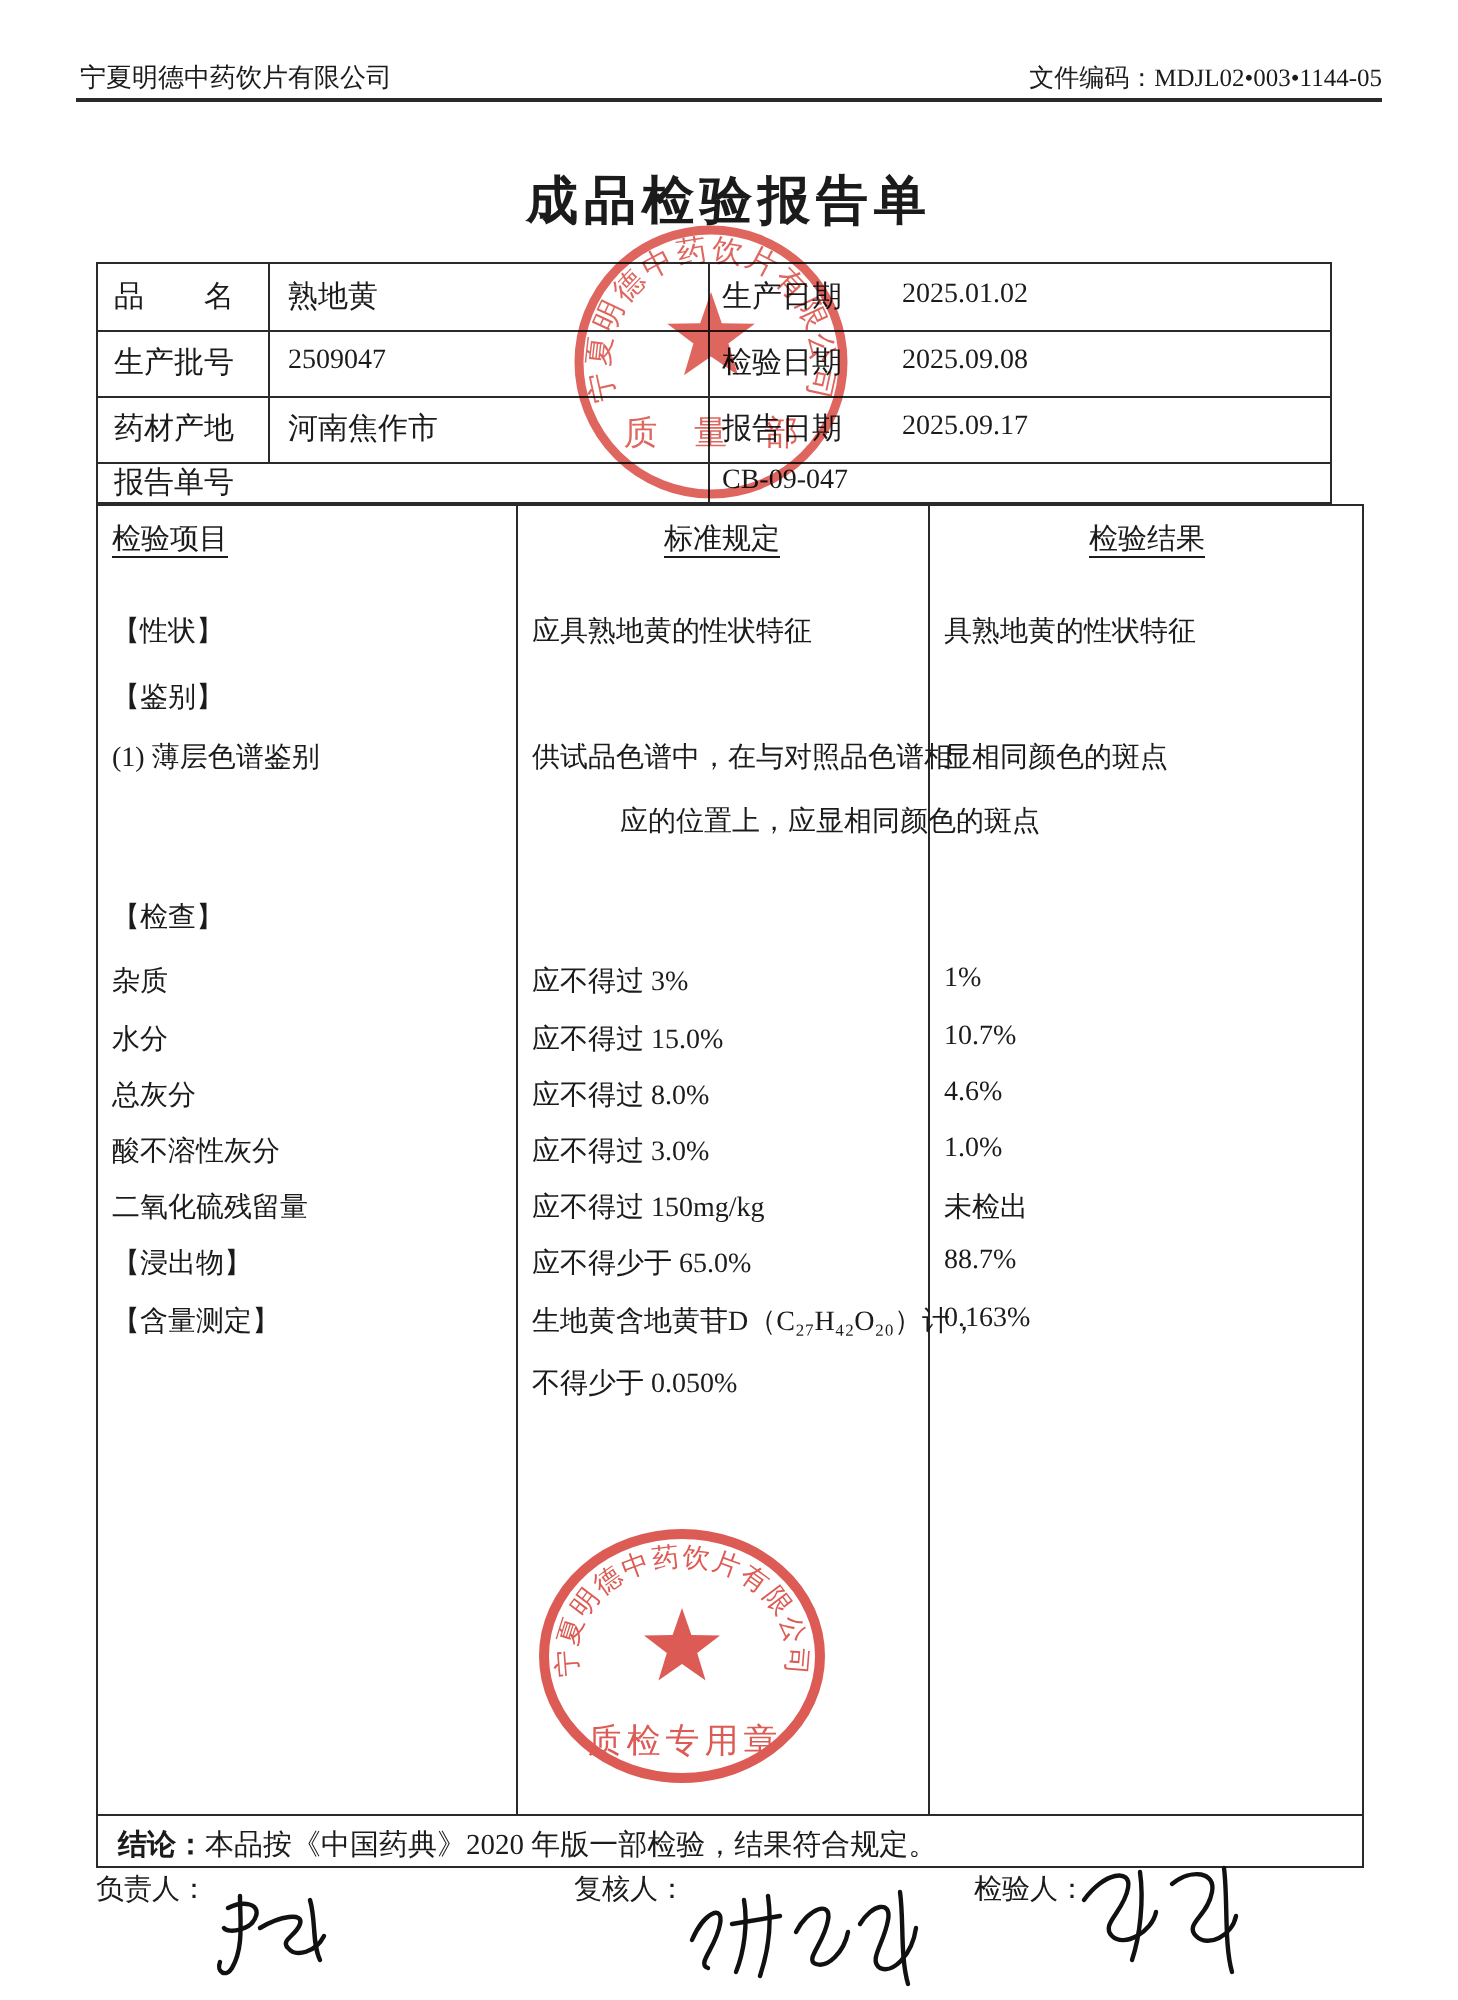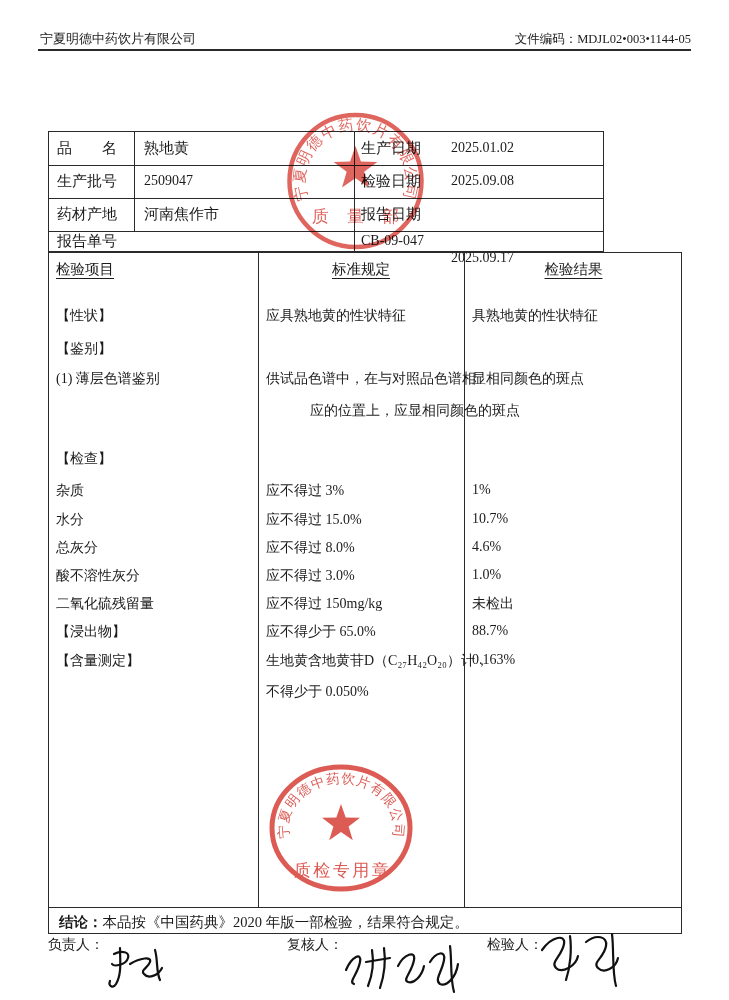--- a/index.html
+++ b/index.html
@@ -35,42 +35,43 @@
 </style>
 </head>
 <body>
 
 <div class="page">
 
   <span class="abs company-top fs13">宁夏明德中药饮片有限公司</span>
   <span class="abs doc-code fs12"><span>文件编码：</span><span>MDJL02•003•1144-05</span></span>
   <div class="abs hdr-rule"></div>
 
+  <div class="abs title">成品检验报告单</div>
 
-  <div class="abs tbl" style="left:48px; top:131px; width:556px; height:121px;text-align:right;">
+  <div class="abs tbl" style="left:48px; top:131px; width:618px; height:121px;text-align:right;">
     <div class="hline" style="top:33px;"></div>
     <div class="hline" style="top:66px;"></div>
     <div class="hline" style="top:99px;"></div>
     <div class="vline" style="left:85px; height:99px;"></div>
     <div class="vline" style="left:305px; height:121px;"></div>
 
     <span class="cell fs15" style="left:8px;  top:7px;">品　　名</span>
     <span class="cell fs15" style="left:95px; top:7px;">熟地黄</span>
     <span class="cell fs15" style="left:312px;top:7px;">生产日期</span>
     <span class="cell fs14" style="left:402px;top:8px;">2025.01.02</span>
 
     <span class="cell fs15" style="left:8px;  top:40px;">生产批号</span>
     <span class="cell fs14" style="left:95px; top:41px;">2509047</span>
     <span class="cell fs15" style="left:312px;top:40px;">检验日期</span>
     <span class="cell fs14" style="left:402px;top:41px;">2025.09.08</span>
 
     <span class="cell fs15" style="left:8px;  top:73px;">药材产地</span>
     <span class="cell fs15" style="left:95px; top:73px;">河南焦作市</span>
     <span class="cell fs15" style="left:312px;top:73px;">报告日期</span>
-    <span class="cell fs14" style="left:402px;top:74px;margin-top:44px;">2025.09.17</span>
+    <span class="cell fs14" style="left:402px;top:74px;">2025.09.17</span>
 
     <span class="cell fs15" style="left:8px;  top:100px;">报告单号</span>
     <span class="cell fs14" style="left:312px;top:101px;">CB-09-047</span>
   </div>
 
   <div class="abs tbl" style="left:48px; top:252px; width:634px; height:682px;">
     <div class="vline" style="left:209px; height:654px;"></div>
     <div class="vline" style="left:415px; height:654px;"></div>
     <div class="hline" style="top:654px;"></div>
 

